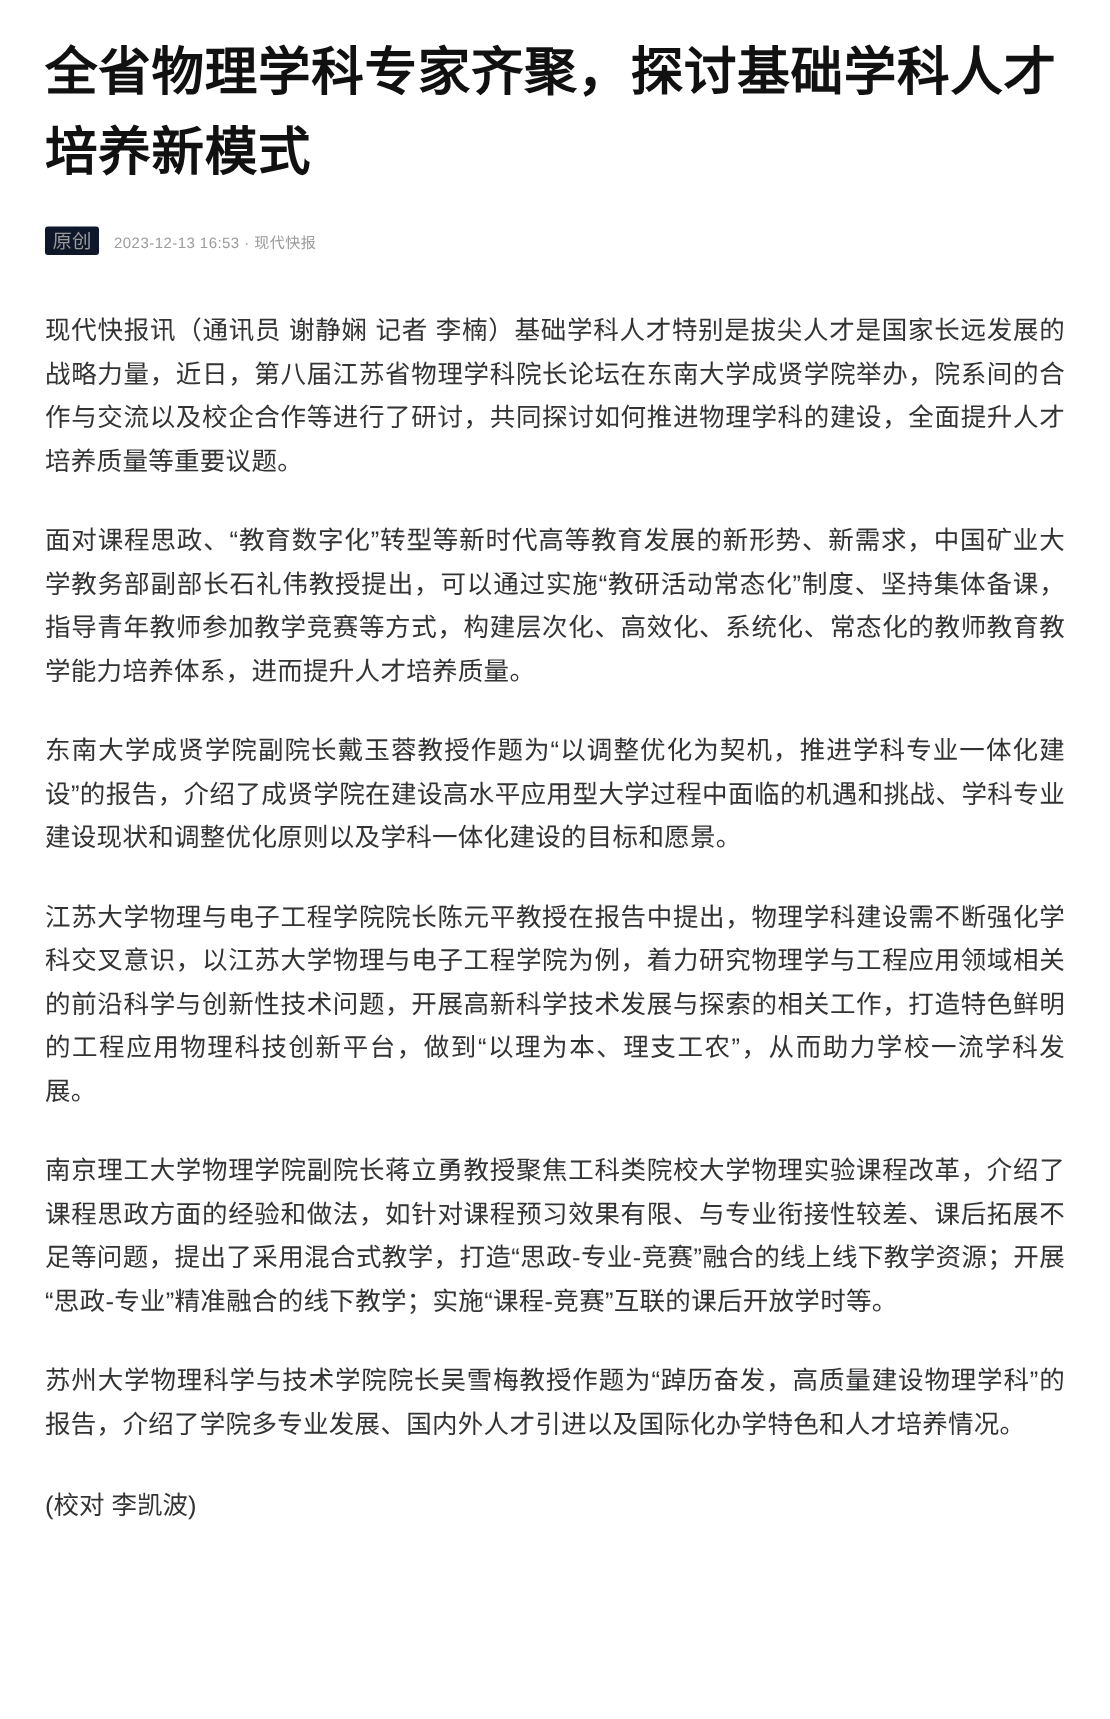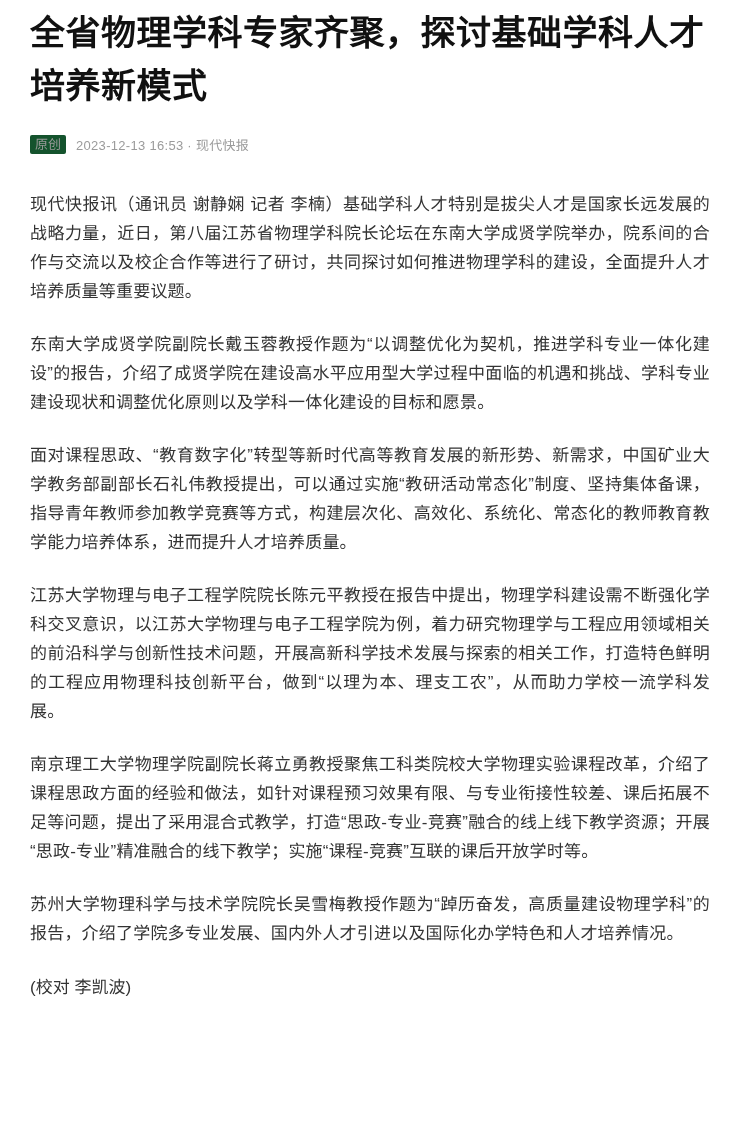--- a/index.html
+++ b/index.html
@@ -5,48 +5,48 @@
   * { margin: 0; padding: 0; box-sizing: border-box; }
   html, body {
     background: #ffffff;
     font-family: "Liberation Sans", "DejaVu Sans", sans-serif;
   }
   .page {
     width: 740px;
     min-height: 1146px;
     margin: 0 auto;
     background: #ffffff;
-    padding: 6px 30px 20px 30px;
+    padding: 22px 30px 20px 30px;
   }
   .article-title {
     font-size: 35px;
     line-height: 53px;
     font-weight: 700;
     color: #111111;
     letter-spacing: 0.5px;
   }
   .meta-row {
     margin-top: 22px;
     display: flex;
     align-items: center;
     height: 20px;
   }
   .origin-badge {
     display: inline-block;
     font-size: 13px;
     line-height: 1;
     color: #999999;
-    background: #14532d;
+    background: #0f172a;
     padding: 3px 5px;
     border-radius: 2px;
     margin-right: 10px;
     flex: 0 0 auto;
   }
   .meta-text {
-    font-size: 13px;
+    font-size: 10px;
     color: #9b9b9b;
     letter-spacing: 0.3px;
   }
   .article-body {
     margin-top: 36px;
   }
   .article-body p {
     font-size: 17px;
     line-height: 29px;
     color: #333333;
@@ -70,22 +70,22 @@
 
   <h1 class="article-title">全省物理学科专家齐聚，探讨基础学科人才培养新模式</h1>
 
   <div class="meta-row">
     <span class="origin-badge">原创</span>
     <span class="meta-text">2023-12-13 16:53 · 现代快报</span>
   </div>
 
   <div class="article-body">
     <p>现代快报讯（通讯员 谢静娴 记者 李楠）基础学科人才特别是拔尖人才是国家长远发展的战略力量，近日，第八届江苏省物理学科院长论坛在东南大学成贤学院举办，院系间的合作与交流以及校企合作等进行了研讨，共同探讨如何推进物理学科的建设，全面提升人才培养质量等重要议题。</p>
+    <p>面对课程思政、“教育数字化”转型等新时代高等教育发展的新形势、新需求，中国矿业大学教务部副部长石礼伟教授提出，可以通过实施“教研活动常态化”制度、坚持集体备课，指导青年教师参加教学竞赛等方式，构建层次化、高效化、系统化、常态化的教师教育教学能力培养体系，进而提升人才培养质量。</p>
     <p>东南大学成贤学院副院长戴玉蓉教授作题为“以调整优化为契机，推进学科专业一体化建设”的报告，介绍了成贤学院在建设高水平应用型大学过程中面临的机遇和挑战、学科专业建设现状和调整优化原则以及学科一体化建设的目标和愿景。</p>
-    <p>面对课程思政、“教育数字化”转型等新时代高等教育发展的新形势、新需求，中国矿业大学教务部副部长石礼伟教授提出，可以通过实施“教研活动常态化”制度、坚持集体备课，指导青年教师参加教学竞赛等方式，构建层次化、高效化、系统化、常态化的教师教育教学能力培养体系，进而提升人才培养质量。</p>
     <p>江苏大学物理与电子工程学院院长陈元平教授在报告中提出，物理学科建设需不断强化学科交叉意识，以江苏大学物理与电子工程学院为例，着力研究物理学与工程应用领域相关的前沿科学与创新性技术问题，开展高新科学技术发展与探索的相关工作，打造特色鲜明的工程应用物理科技创新平台，做到“以理为本、理支工农”，从而助力学校一流学科发展。</p>
     <p>南京理工大学物理学院副院长蒋立勇教授聚焦工科类院校大学物理实验课程改革，介绍了课程思政方面的经验和做法，如针对课程预习效果有限、与专业衔接性较差、课后拓展不足等问题，提出了采用混合式教学，打造“思政-专业-竞赛”融合的线上线下教学资源；开展“思政-专业”精准融合的线下教学；实施“课程-竞赛”互联的课后开放学时等。</p>
     <p>苏州大学物理科学与技术学院院长吴雪梅教授作题为“踔历奋发，高质量建设物理学科”的报告，介绍了学院多专业发展、国内外人才引进以及国际化办学特色和人才培养情况。</p>
   </div>
 
   <div class="corrector-note">(校对 李凯波)</div>
 
 </div>
 
 </body></html>

